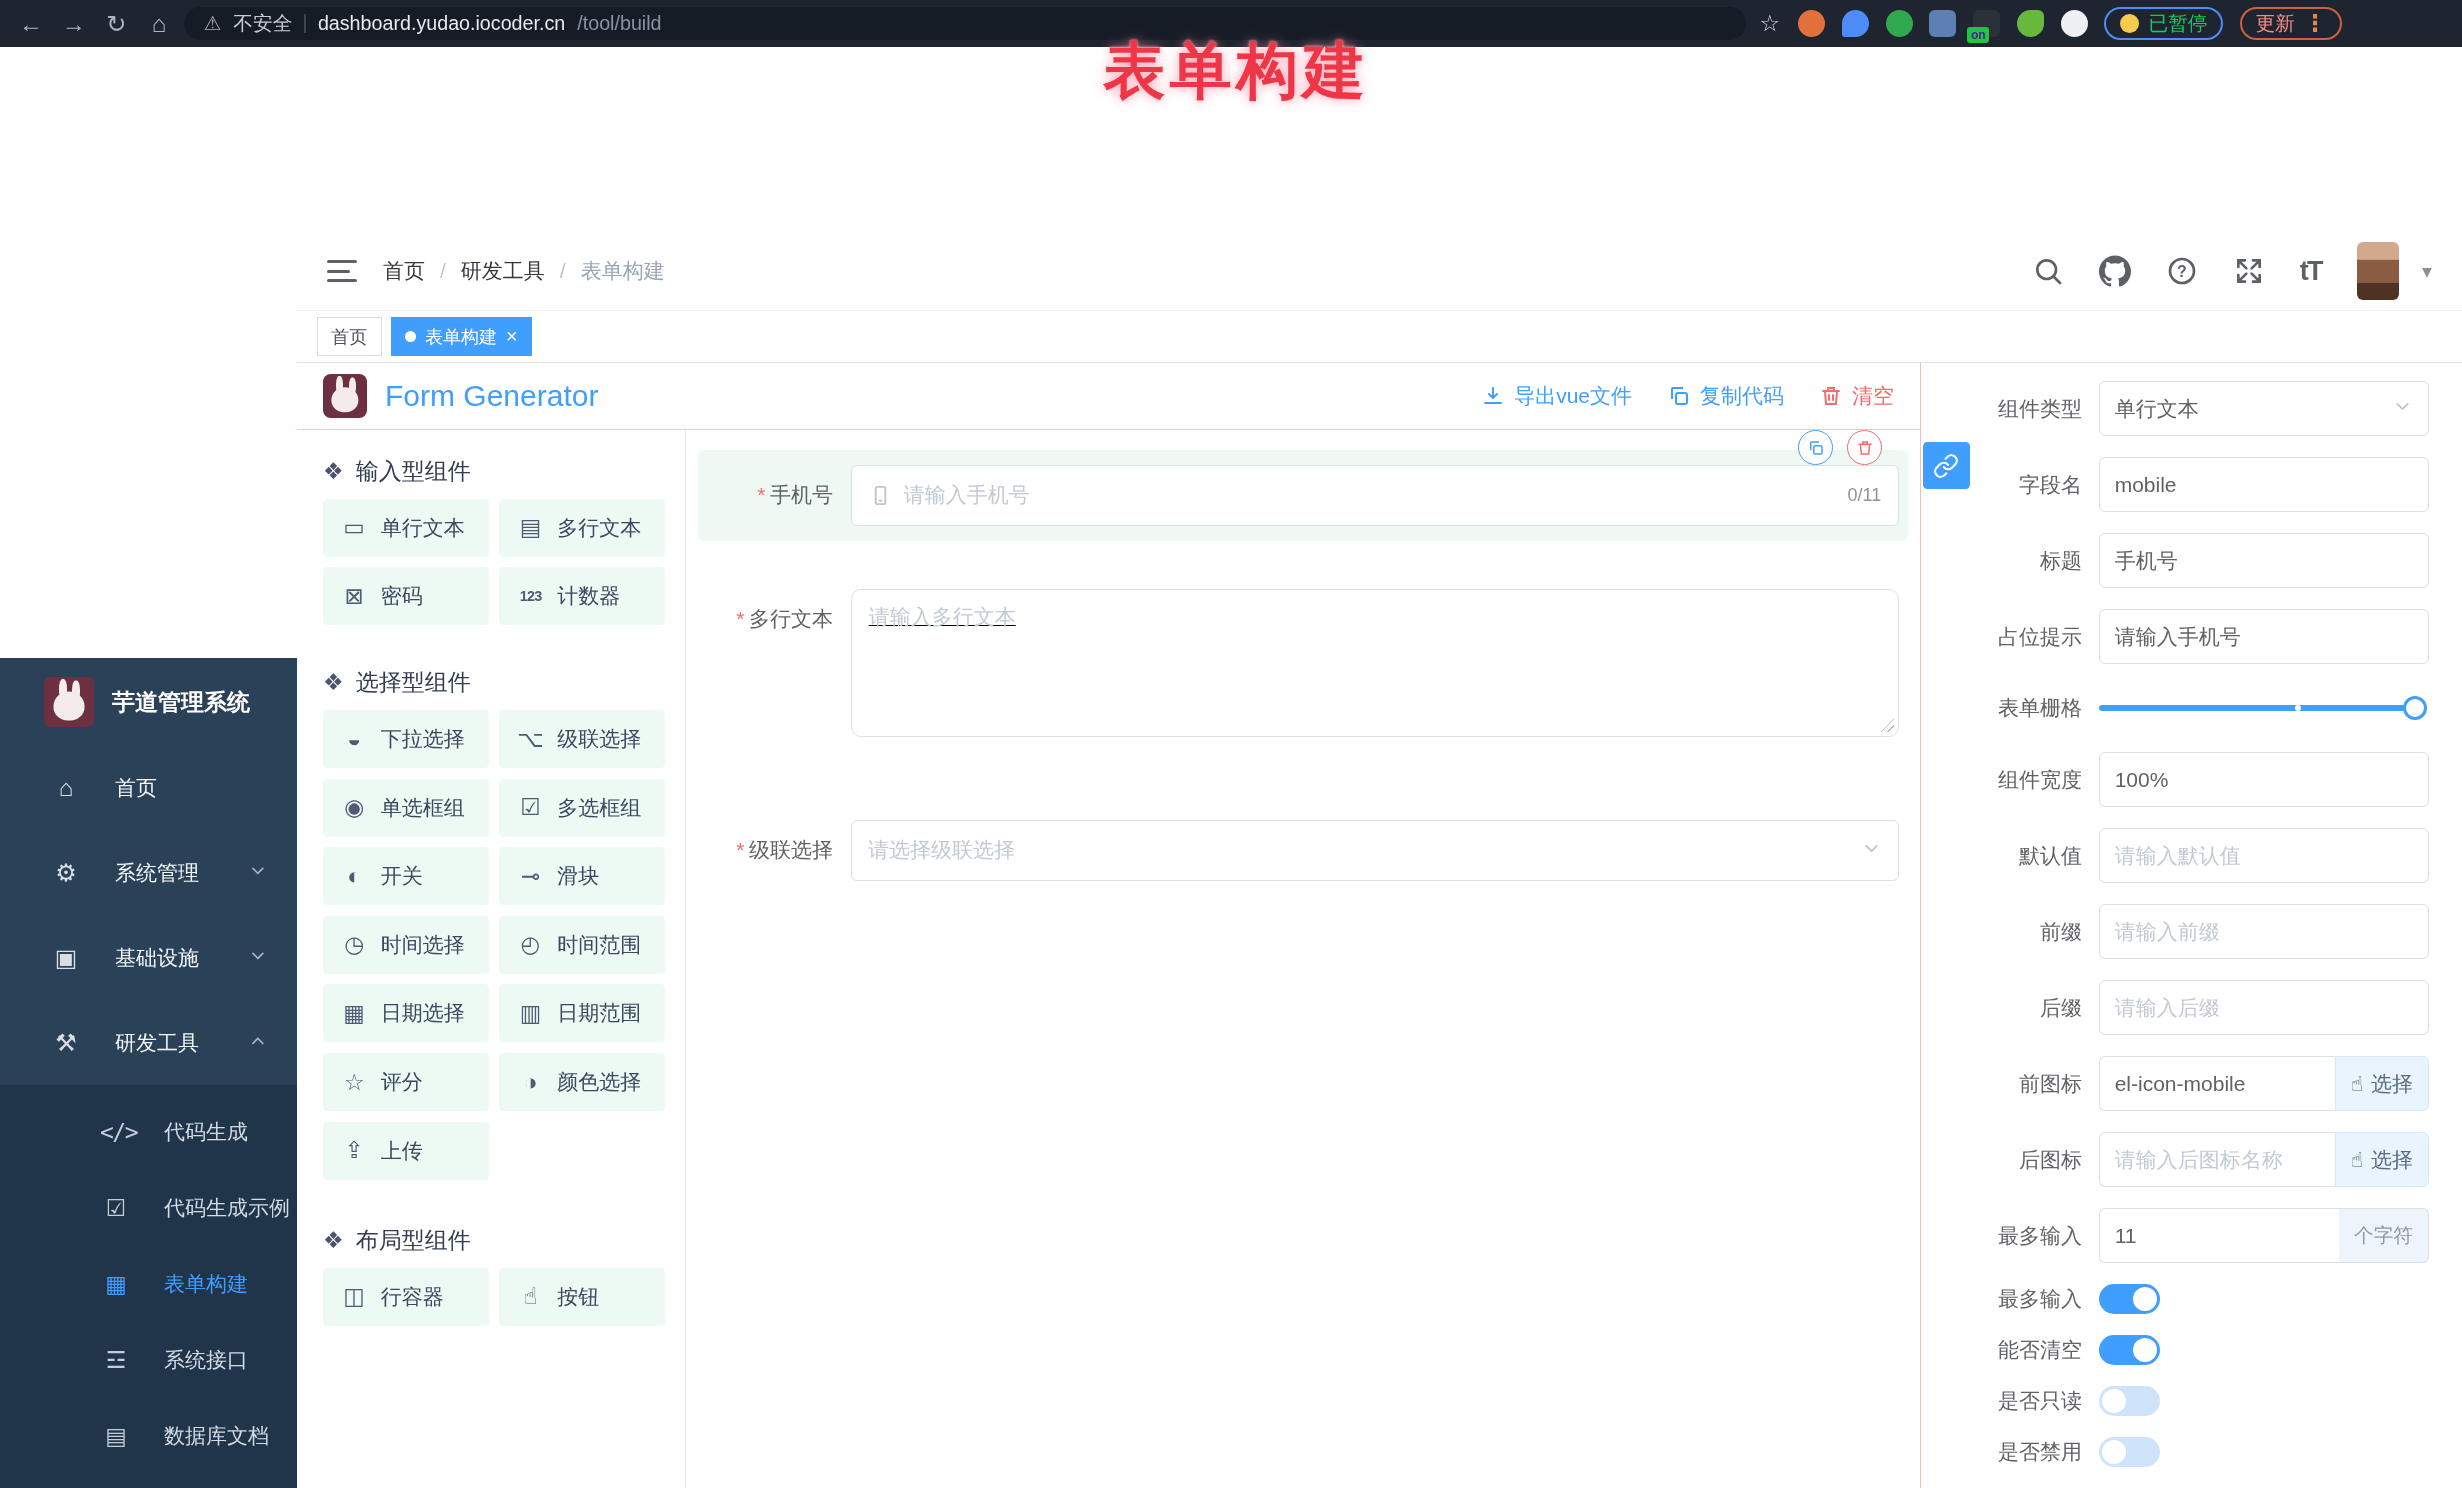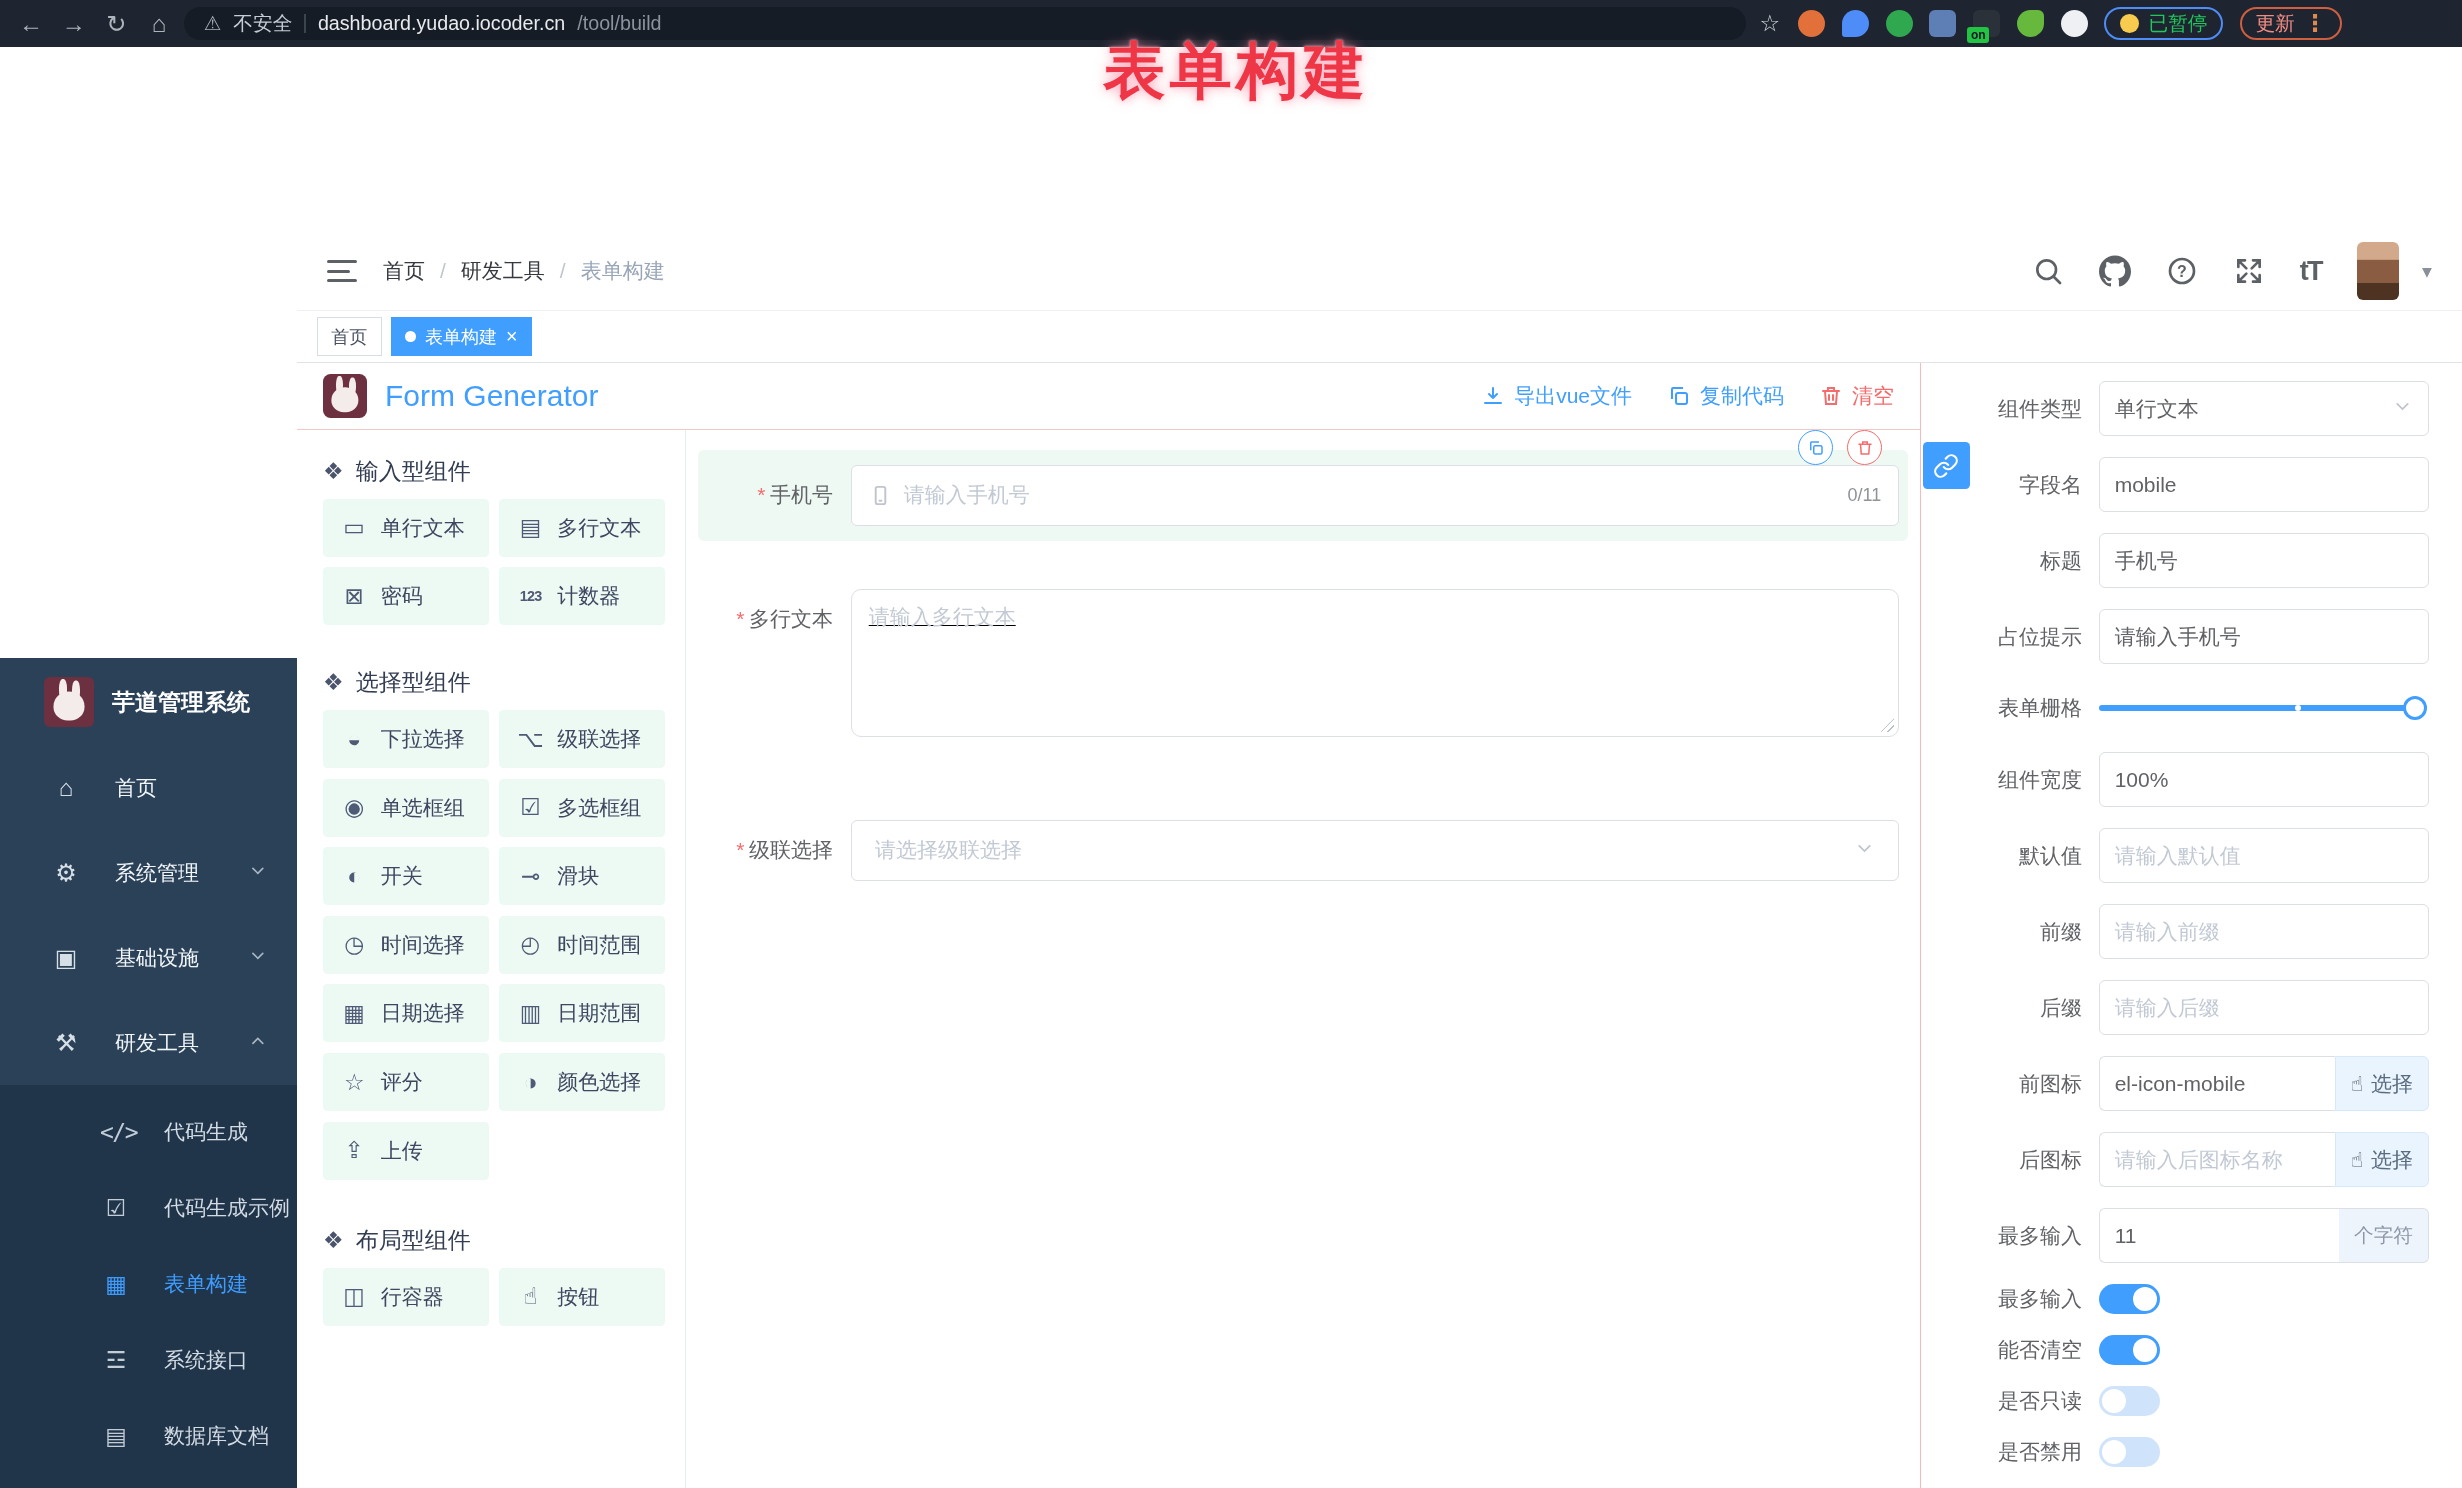--- a/index.html
+++ b/index.html
@@ -14,21 +14,21 @@
     padding:0 19.7px;gap:12px;font-size:19.7px;}
   .addr .warn{font-size:19.7px;color:#aab0b8;}
   .addr .insecure{color:#c6ccd4;}
   .addr .asep{width:1.5px;height:19.7px;background:#3c4450;}
   .addr .host{color:#e8eaed;}
   .addr .path{color:#8b939e;}
   .star{font-size:23px;color:#d6dae0;margin-left:6px;}
   .ext{display:flex;align-items:center;gap:16.7px;margin-left:10.6px;}
   .chip{width:27px;height:27px;border-radius:50%;flex:0 0 auto;}
   .chip.rel{position:relative;border-radius:6px;}
-  .chip .on{position:absolute;bottom:-6px;left:-6px;background:#23c343;color:#0f172a;font-size:12px;
+  .chip .on{position:absolute;bottom:-6px;left:-6px;background:#23c343;color:#4c1d95;font-size:12px;
     font-weight:bold;padding:0.8px 3.8px;border-radius:3px;}
   .pill{height:33px;border-radius:16.7px;display:flex;align-items:center;gap:9px;padding:0 13.6px;font-size:19.7px;flex:0 0 auto;}
   .pill.paused{border:2.3px solid #4e8cf7;color:#22c55e;}
   .pill .emoji{width:19.7px;height:19.7px;border-radius:50%;background:#f7cb4d;}
   .pill.update{border:2.3px solid #cf5f3f;color:#f28b82;}
   .pill .dots{color:#e0894f;font-size:23px;font-weight:bold;}
 
   
   .overlay-title{position:absolute;top:29px;left:50%;transform:translateX(-48%);z-index:60;
     font-size:62px;font-weight:bold;color:#ef3647;letter-spacing:4.5px;
@@ -119,21 +119,21 @@
   .cirbtn svg{width:18px;height:18px;}
   .cirbtn.del{border-color:#F56C6C;color:#F56C6C;}
   .fitem.ta{align-items:flex-start;margin-top:33px;}
   .fitem.ta .flabel{padding-top:16.7px;}
   .fta{flex:1;height:148px;border:1.5px solid #dcdfe6;border-radius:10px;background:#fff;padding:13.6px 16.7px;position:relative;text-decoration:underline;}
   .resz{position:absolute;right:3.8px;bottom:3.8px;width:13.6px;height:13.6px;
     background:repeating-linear-gradient(315deg,transparent 0 3.8px,#b9bfc7 3.8px 5.3px);
     clip-path:polygon(100% 0,100% 100%,0 100%);}
   .fitem.sel3{margin-top:53px;}
   .fselect{flex:1;height:61px;border:1.5px solid #dcdfe6;border-radius:6px;background:#fff;display:flex;
-    align-items:center;padding:0 23px;}
+    align-items:center;padding:0 16px;}
   .fselect .chevd{margin-left:auto;color:#c0c4cc;}
   .chevd svg{width:21px;height:21px;}
 
   
   .props{flex:0 0 542px;border-left:1.5px solid #f5bcbc;position:relative;display:flex;flex-direction:column;background:#fff;}
   .ptabs{height:76px;flex:0 0 76px;display:flex;position:relative;border-bottom:1.5px solid #e4e7ed;}
   .ptab{flex:1;display:flex;align-items:center;justify-content:center;font-size:23px;color:#303133;cursor:pointer;}
   .ptab.active{font-weight:bold;}
   .pbar{position:absolute;left:0;bottom:-1.5px;width:50%;height:3px;background:#409EFF;}
   .link-btn{position:absolute;left:1.5px;top:79px;width:47px;height:47px;background:#409EFF;border-radius:4.5px;

